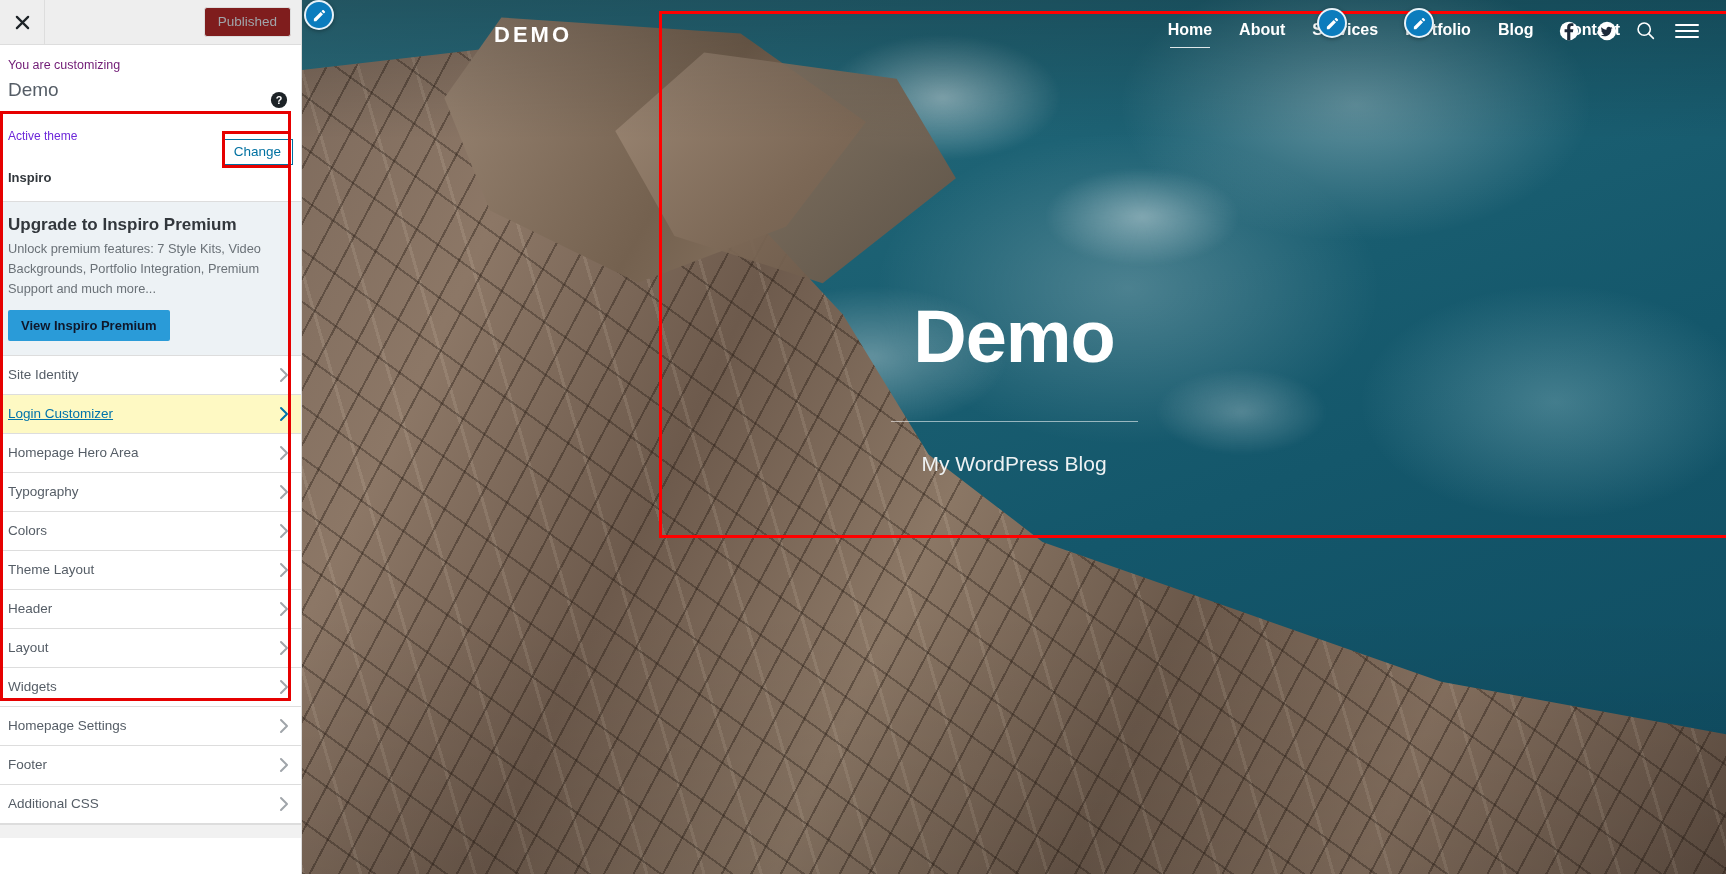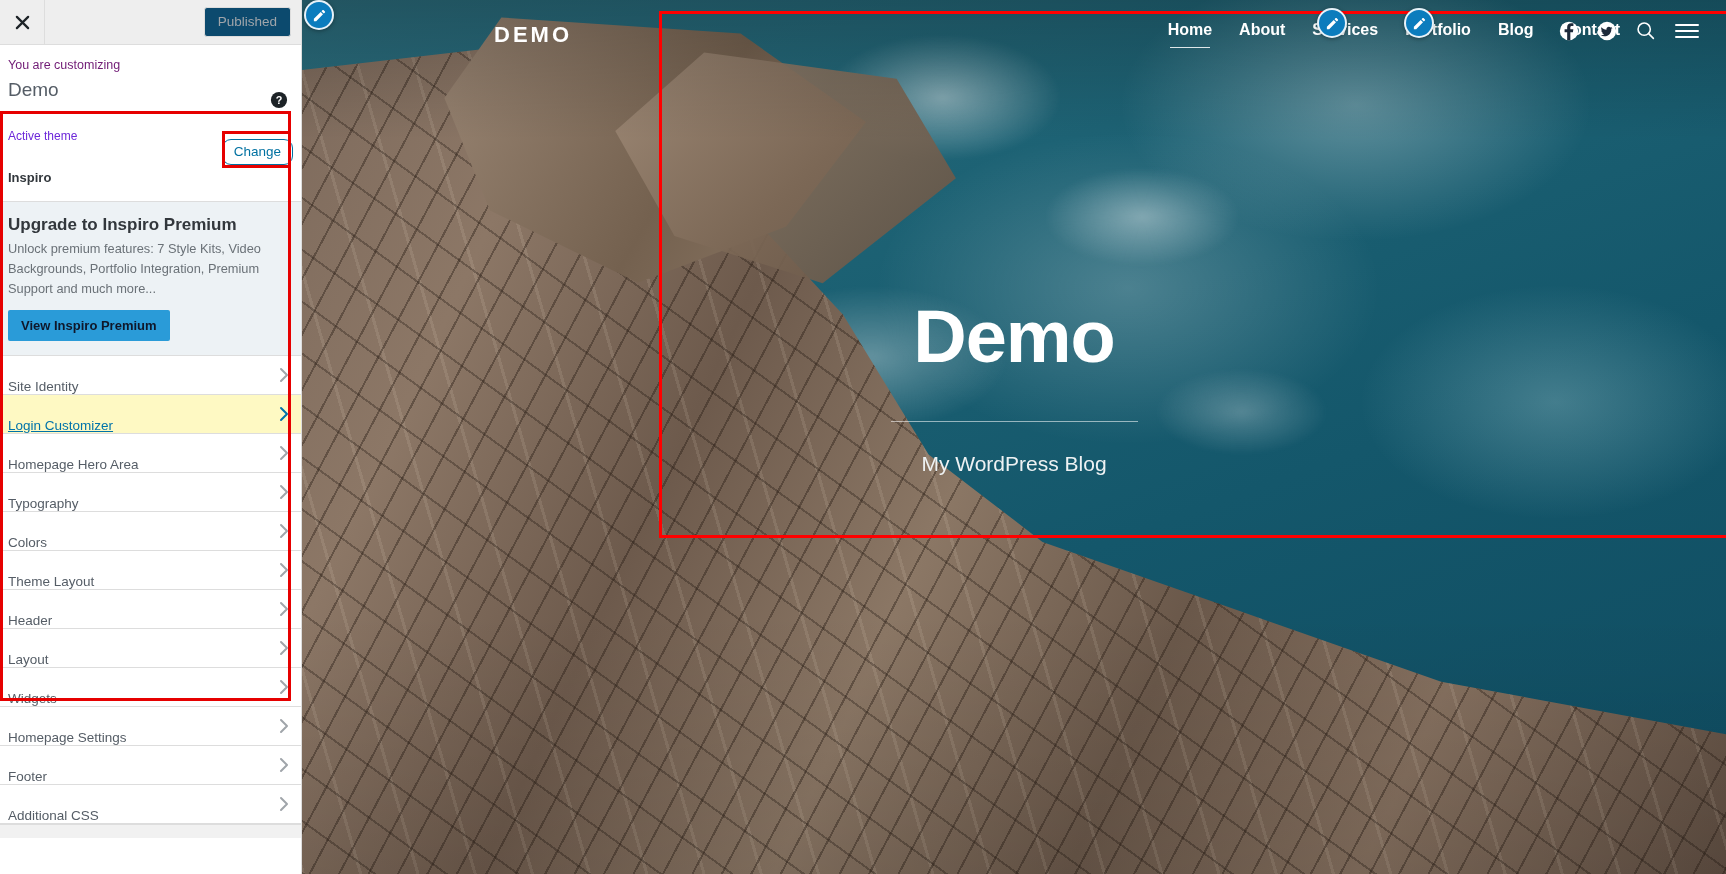--- a/index.html
+++ b/index.html
@@ -35,21 +35,21 @@
     width: 45px; height: 44px;
     display: flex; align-items: center; justify-content: center;
     border-right: 1px solid #ddd;
     background: #eee;
     cursor: pointer;
   }
   .close-btn svg { width: 15px; height: 15px; }
   .header-spacer { flex: 1 1 auto; }
   .published-btn {
     margin-right: 10px;
-    background: #0c4a6e;
+    background: #7f1d1d;
     border: 1px solid #ddd;
     border-radius: 3px;
     color: #a0a5aa;
     font-size: 13.5px;
     padding: 6px 13px 7px;
     cursor: default;
     font-family: "Liberation Sans", sans-serif;
   }
 
   .cust-info {
@@ -106,21 +106,21 @@
     font-size: 12px; color: #6d28d9; line-height: 1.35;
   }
   .theme-row .tname {
     font-size: 13px; color: #32373c; font-weight: 600; line-height: 1.4; margin-top: 25px;
   }
   .change-btn {
     position: absolute;
     right: 8px; top: 26px;
     background: #fff;
     border: 1px solid #0071a1;
-    border-radius: 9px;
+    border-radius: 0;
     color: #0071a1;
     font-size: 13.5px;
     padding: 4px 11px 5px;
     cursor: pointer;
     font-family: "Liberation Sans", sans-serif;
     z-index: 31;
   }
 
   .upgrade-panel {
     background: #edf2f5;
@@ -150,21 +150,21 @@
     border-radius: 2px;
     border: none;
     cursor: pointer;
     font-family: "Liberation Sans", sans-serif;
   }
 
   .panel-list { background: #fff; }
   .panel-item {
     position: relative;
     display: flex;
-    align-items: flex-end;
+    align-items: center;
     height: 39px;
     padding: 0 34px 0 8px;
     border-bottom: 1px solid #ddd;
     font-size: 13.5px;
     color: #555d66;
     cursor: pointer;
     background: #fff;
   }
   .panel-item.active {
     background: #fef9c3;

